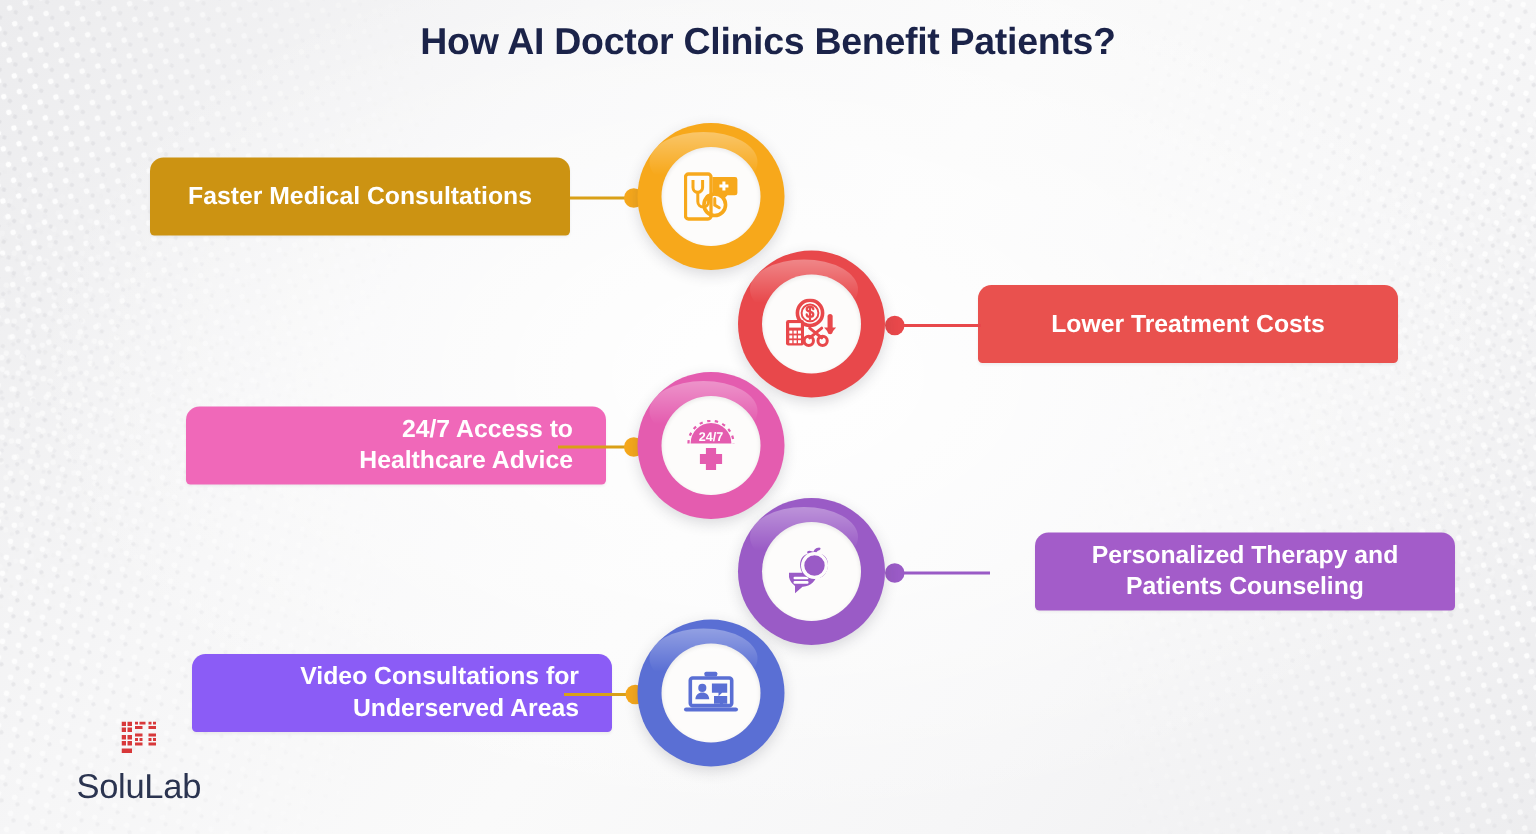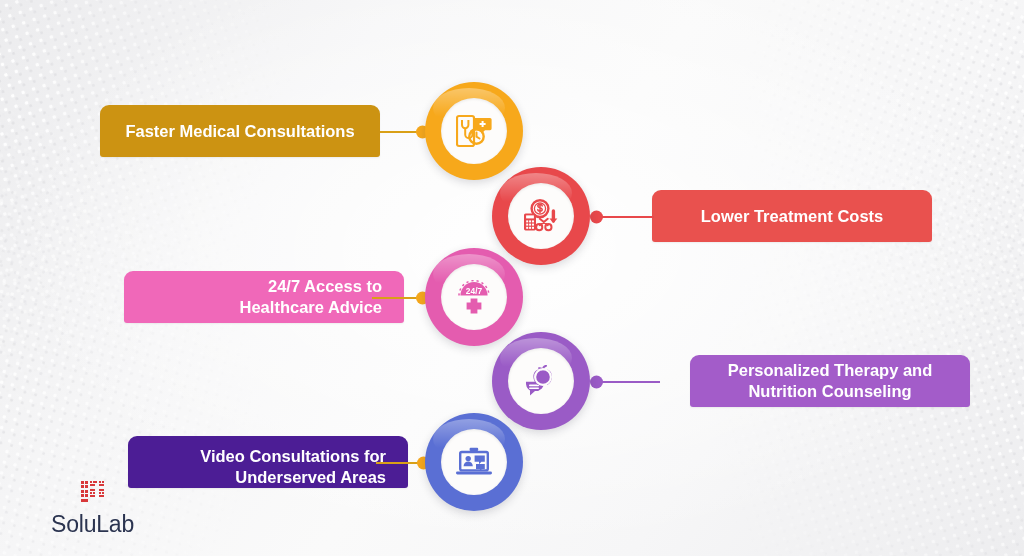--- a/index.html
+++ b/index.html
@@ -149,20 +149,21 @@
 
 <div id="stage">
 
   <div class="bg-base"></div>
   <div class="halftone tl"></div>
   <div class="halftone bl"></div>
   <div class="halftone tr"></div>
   <div class="halftone br"></div>
   <div class="sheen"></div>
 
+  <div class="title">How AI Doctor Clinics Benefit Patients?</div>
 
   <div id="rows">
       <div class="row" style="left: 0px; top: 82px; width: 1024px;">
         <div class="pill align-left" style="left: 100px; width: 280px; top: 23px; height: 52px; background: rgb(204, 147, 18);">
           <span class="txt">Faster Medical Consultations</span>
         </div>
         <div class="conn to-right" style="left: 380px; width: 47px; top: 49px; background: rgb(217, 160, 23);">
           <span class="dot" style="background: rgb(246, 168, 28);"></span>
         </div>
         <div class="node" style="left: 425px; top: 0px; background: rgb(247, 168, 27);">
@@ -231,41 +232,41 @@
         <path d="M2 15.6a15 15 0 0 1 30 0" fill="none" stroke="#E45CAF" stroke-width="1.5" stroke-dasharray="2.2 3"></path>
         <text x="17" y="14.2" font-family="Liberation Sans, sans-serif" font-size="8.4" font-weight="bold" fill="#fff" text-anchor="middle">24/7</text>
         <path d="M13.6 18.6h6.8v4h4v6.8h-4v4h-6.8v-4h-4v-6.8h4z" fill="#E45CAF"></path>
       </svg>
           </div>
         </div>
       </div>
       <div class="row" style="left: 0px; top: 332px; width: 1024px;">
         <div class="pill align-left two-line" style="left: 658px; width: 280px; top: 23px; height: 52px; background: rgb(163, 92, 201);">
           <span class="txt">Personalized Therapy and
-Nutrition Counseling</span>
+Patients Counseling</span>
         </div>
         <div class="conn to-left" style="left: 592px; width: 68px; top: 49px; background: rgb(154, 91, 198);">
           <span class="dot" style="background: rgb(154, 91, 198);"></span>
         </div>
         <div class="node" style="left: 492px; top: 0px; background: rgb(154, 91, 198);">
           <div class="inner">
             <svg width="34" height="33" viewBox="0 0 34 33">
         <path d="M2 16.8h18.6a9.3 9.3 0 0 1-9.3 9.3H11l-5 4.4v-4.9A9.3 9.3 0 0 1 2 16.8z" fill="#9A5BC6"></path>
         <rect x="5" y="19.5" width="10" height="1.7" rx=".8" fill="#fff"></rect>
         <rect x="5" y="22.4" width="10" height="1.7" rx=".8" fill="#fff"></rect>
         <path d="M22.4 4.4c-1.5 0-2.3.9-3.7.9s-2.2-.9-3.7-.9c-2.9 0-5.6 3-5.6 7.1 0 4.4 3.2 8.6 5.6 8.6 1.4 0 2.1-.9 3.7-.9s2.3.9 3.7.9c2.5 0 5.6-4.2 5.6-8.6 0-4.1-2.7-7.1-5.6-7.1z" fill="#9A5BC6"></path>
         <path d="M19 4.6c0-2 1.2-3.4 3-3.8" fill="none" stroke="#9A5BC6" stroke-width="2" stroke-linecap="round"></path>
         <path d="M19 4.6c-1.1-1.1-2.6-1.6-4-1.4" fill="none" stroke="#9A5BC6" stroke-width="1.8" stroke-linecap="round"></path>
         <circle cx="19" cy="12" r="7.9" fill="none" stroke="#fdfcfb" stroke-width="2.2"></circle>
       </svg>
           </div>
         </div>
       </div>
       <div class="row" style="left: 0px; top: 413px; width: 1024px;">
-        <div class="pill align-right two-line" style="left: 96px; width: 280px; top: 23px; height: 52px; background: #4c1d95; align-items: flex-end;">
+        <div class="pill align-right two-line" style="left: 96px; width: 280px; top: 23px; height: 52px; background: #8b5cf6;">
           <span class="txt">Video Consultations for
 Underserved Areas</span>
         </div>
         <div class="conn to-right" style="left: 376px; width: 52px; top: 49px; background: rgb(217, 160, 23);">
           <span class="dot" style="background: rgb(246, 168, 28);"></span>
         </div>
         <div class="node" style="left: 425px; top: 0px; background: rgb(90, 111, 212);">
           <div class="inner">
             <svg width="38" height="30" viewBox="0 0 38 30">
         <rect x="14.6" y="0.8" width="8.6" height="3.2" rx="1.1" fill="#5A6FD4"></rect>

